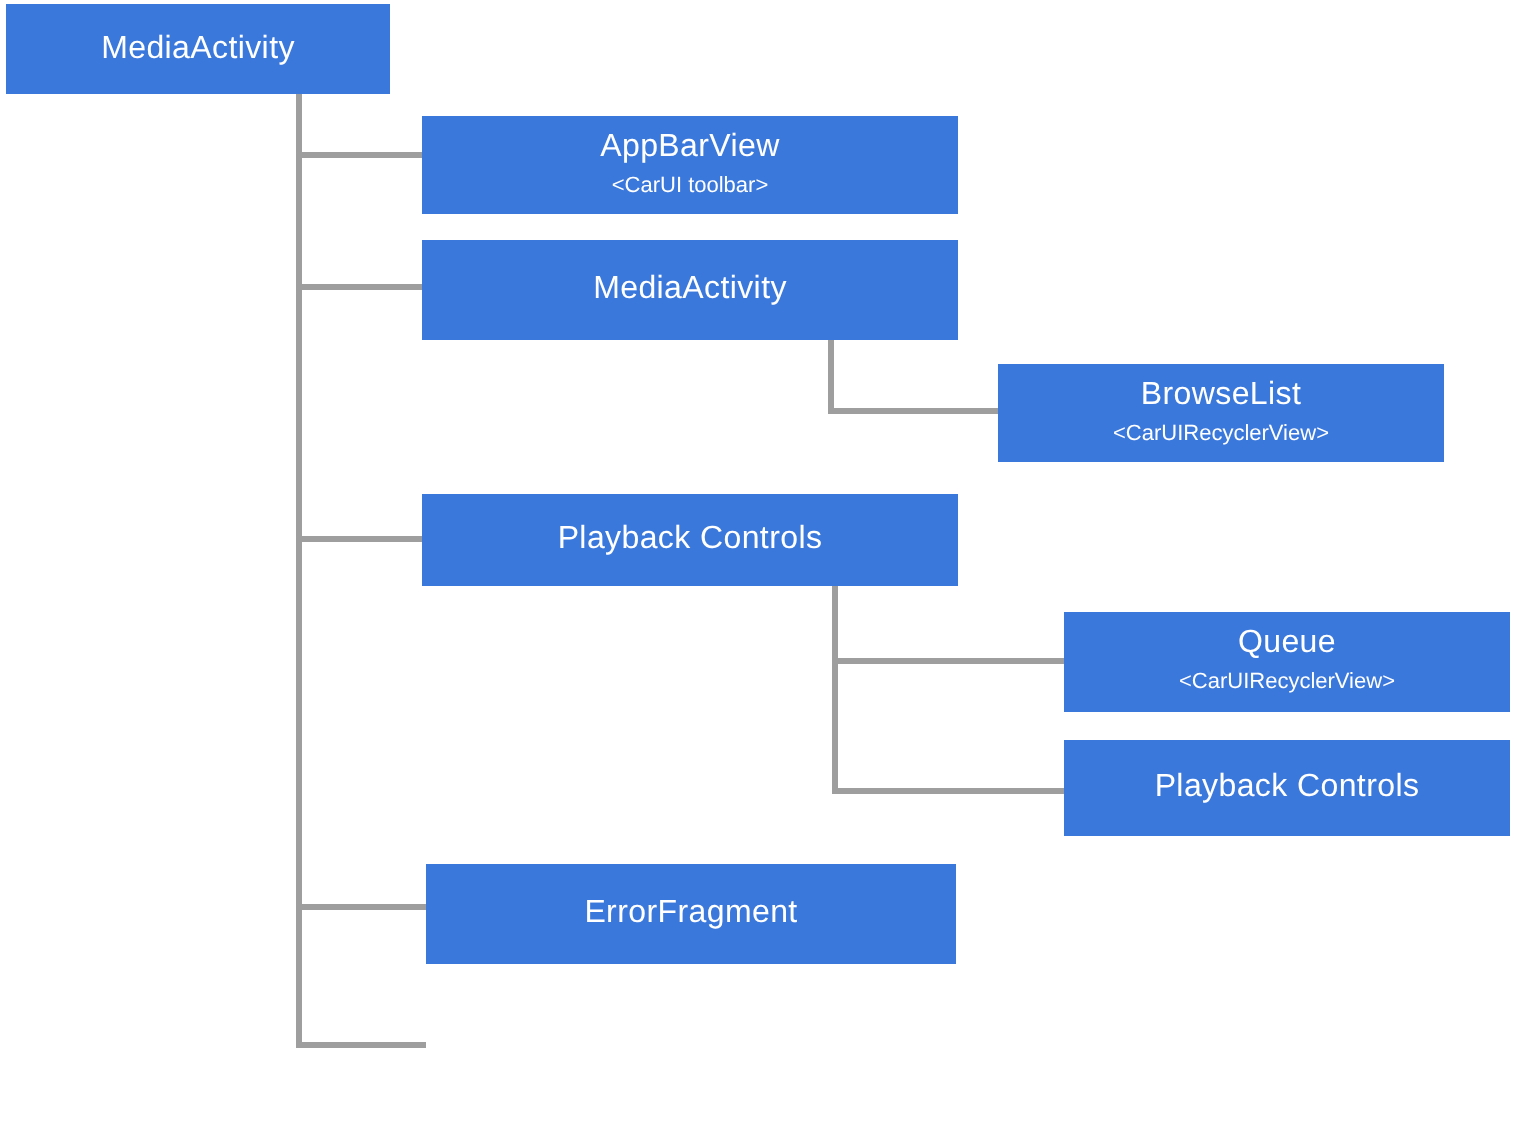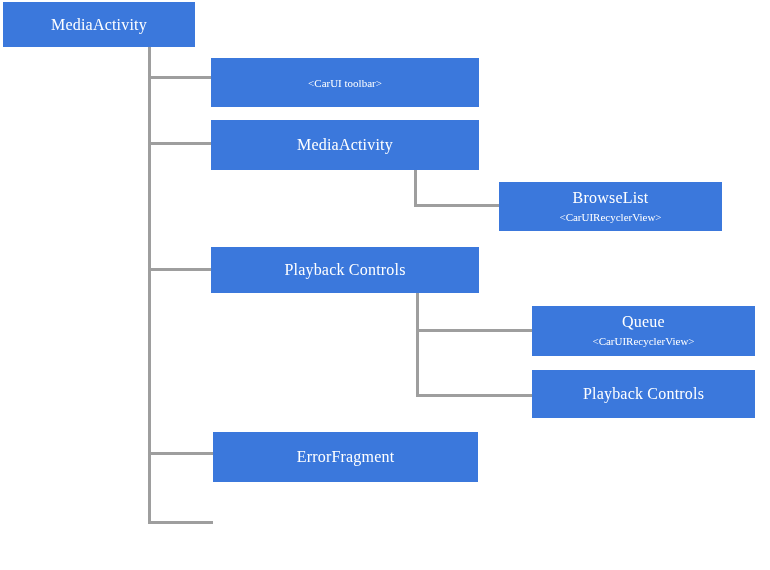--- a/index.html
+++ b/index.html
@@ -8,21 +8,21 @@
     --node-text: #ffffff;
     --line: #9e9e9e;
   }
   * { margin: 0; padding: 0; box-sizing: border-box; }
   html, body { background: var(--bg); }
   .canvas {
     position: relative;
     width: 770px;
     height: 570px;
     background: var(--bg);
-    font-family: Liberation Serif, serif;
+    font-family: Liberation Sans, sans-serif;
     overflow: hidden;
   }
   .node {
     position: absolute;
     background: var(--node-fill);
     color: var(--node-text);
     display: flex;
     flex-direction: column;
     align-items: center;
     justify-content: center;
@@ -58,20 +58,21 @@
   <div class="conn" style="left:414px; top:204px; width:116px; height:3px;"></div>
   <div class="conn" style="left:416px; top:291px; width:3px; height:106px;"></div>
   <div class="conn" style="left:416px; top:329px; width:116px; height:3px;"></div>
   <div class="conn" style="left:416px; top:394px; width:116px; height:3px;"></div>
 
   <div class="node" style="left:3px; top:2px; width:192px; height:45px;">
     <div class="label">MediaActivity</div>
   </div>
 
   <div class="node" style="left:211px; top:58px; width:268px; height:49px;">
+    <div class="label">AppBarView</div>
     <div class="sublabel">&lt;CarUI toolbar&gt;</div>
   </div>
 
   <div class="node" style="left:211px; top:120px; width:268px; height:50px;">
     <div class="label">MediaActivity</div>
   </div>
 
   <div class="node" style="left:499px; top:182px; width:223px; height:49px;">
     <div class="label">BrowseList</div>
     <div class="sublabel">&lt;CarUIRecyclerView&gt;</div>

